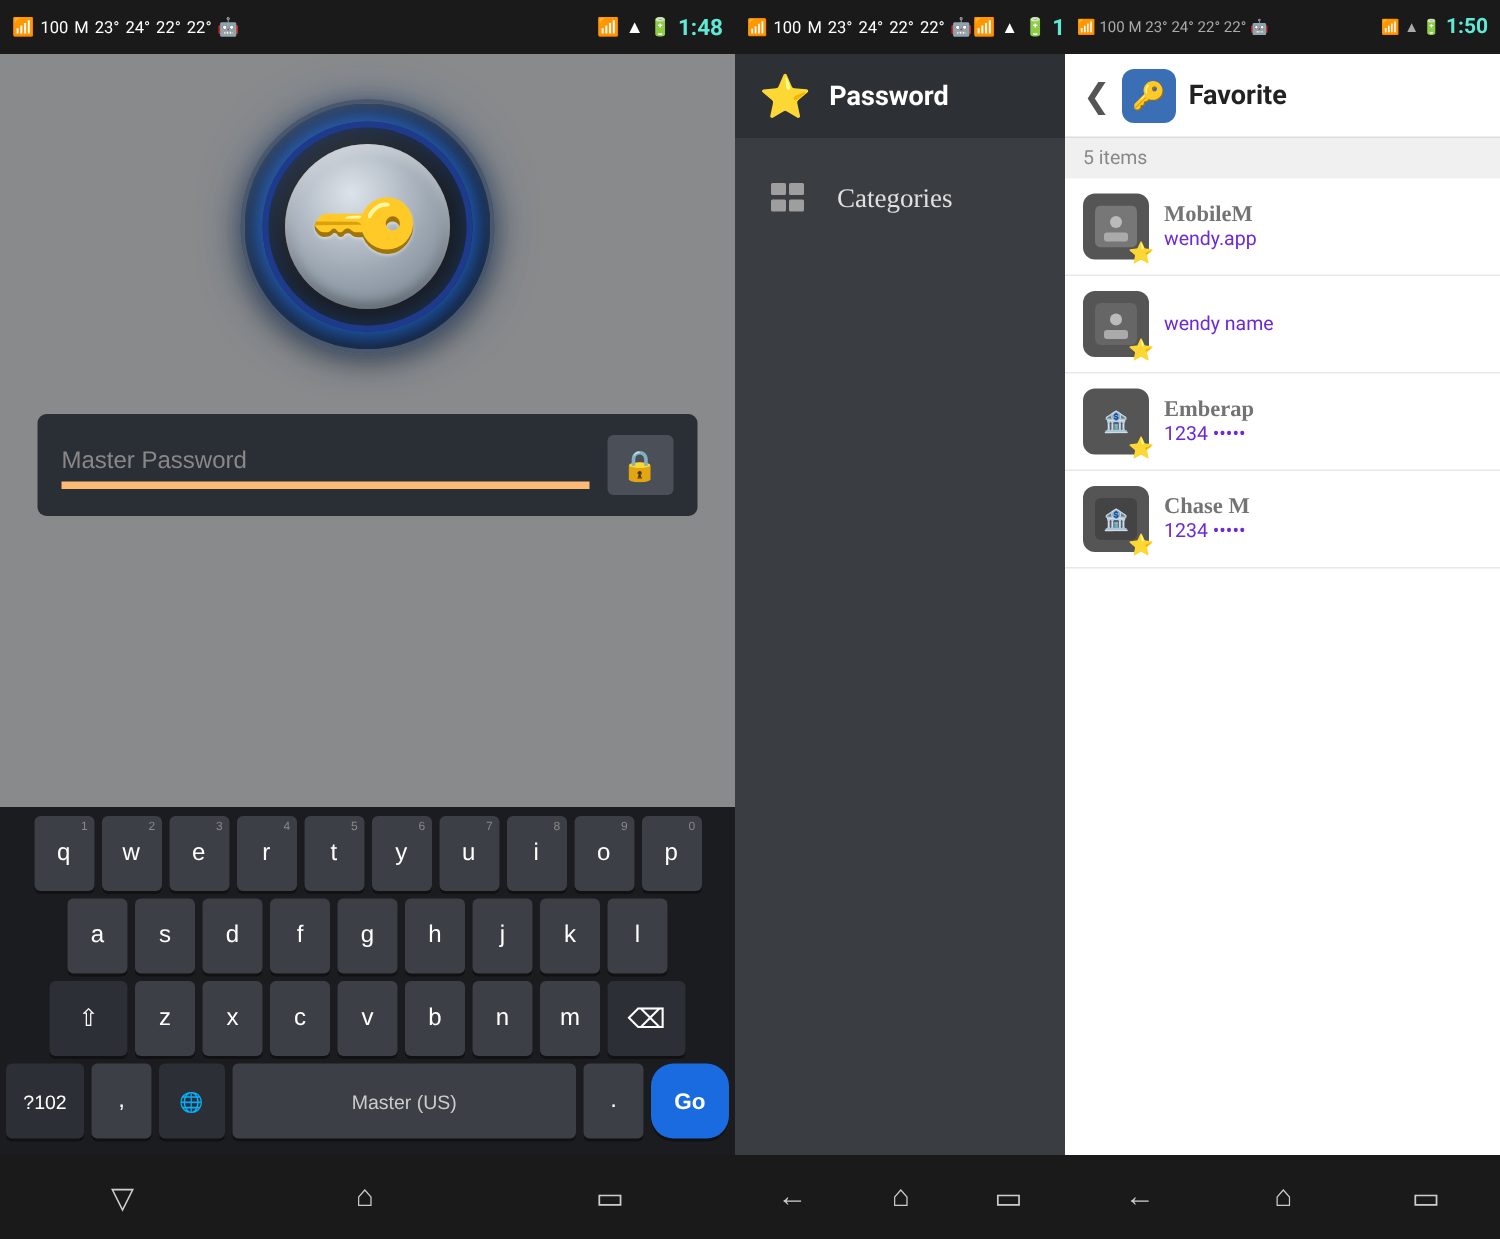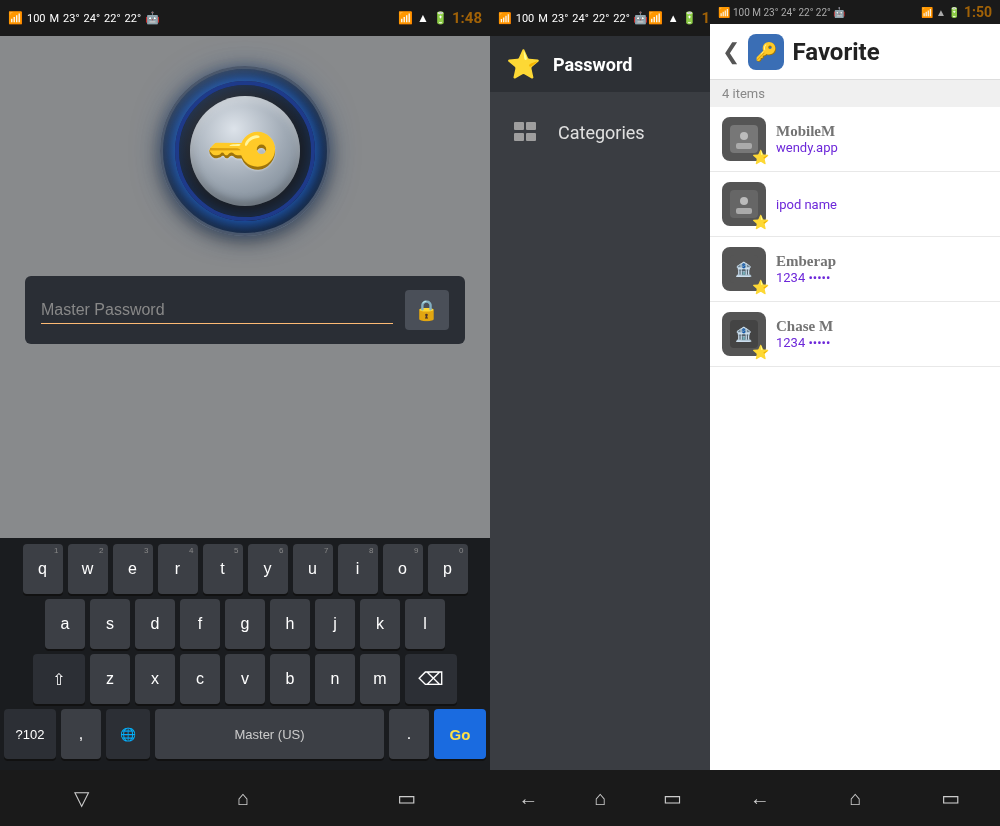--- a/index.html
+++ b/index.html
@@ -50,21 +50,21 @@
     .status-bar-right {
       display: flex;
       align-items: center;
       gap: 4px;
       font-size: 12px;
       color: #fff;
     }
     .status-time {
       font-size: 15px;
       font-weight: bold;
-      color: #a16207;
+      color: #5eead4;
     }
 
     
     .left-content {
       flex: 1;
       display: flex;
       flex-direction: column;
       align-items: center;
       padding-top: 30px;
     }
@@ -118,21 +118,21 @@
       padding: 14px 16px;
       display: flex;
       align-items: center;
       gap: 12px;
       margin-bottom: 8px;
     }
     .password-input-field {
       flex: 1;
       background: transparent;
       border: none;
-      border-bottom: 1px solid #fdba74;
+      border-bottom: 5px solid #fdba74;
       color: #aaa;
       font-size: 16px;
       padding: 4px 0;
       outline: none;
     }
     .password-input-field::placeholder {
       color: #888;
     }
     .lock-btn {
       width: 44px;
@@ -194,23 +194,24 @@
       width: 52px;
       background: #2c2f35;
       font-size: 18px;
     }
     .key.special {
       background: #2c2f35;
       font-size: 13px;
     }
     .key.go-btn {
       background: #1a6be0;
-      color: #fde047;
+      color: #ffffff;
       font-size: 15px;
       font-weight: bold;
+      border-radius: 15px;
     }
     .key.space-key {
       flex: 1;
       font-size: 13px;
       color: #ccc;
       background: #3c3f45;
     }
 
     
     .bottom-nav {
@@ -259,20 +260,21 @@
       margin-right: 12px;
     }
     .menu-header-title {
       color: #fff;
       font-size: 18px;
       font-weight: bold;
     }
     .menu-items {
       flex: 1;
       padding: 8px 0;
+      font-family: Liberation Serif, serif;
     }
     .menu-item {
       display: flex;
       align-items: center;
       padding: 16px 20px;
       cursor: pointer;
       gap: 16px;
     }
     .menu-item-icon {
       width: 32px;
@@ -296,21 +298,21 @@
     }
 
     
     .favorites-panel {
       width: 290px;
       background: #f0f0f0;
       display: flex;
       flex-direction: column;
     }
     .fav-status-bar {
-      height: 24px;
+      height: 36px;
       background: #1a1a1a;
       display: flex;
       align-items: center;
       justify-content: space-between;
       padding: 0 8px;
       flex-shrink: 0;
     }
     .fav-header {
       height: 56px;
       background: #fff;
@@ -334,21 +336,21 @@
       background: #3a6eb5;
       border-radius: 8px;
       display: flex;
       align-items: center;
       justify-content: center;
       font-size: 20px;
       color: #fff;
     }
     .fav-header-title {
       color: #222;
-      font-size: 24px;
+      font-size: 18px;
       font-weight: bold;
     }
     .fav-count {
       color: #888;
       font-size: 13px;
       padding: 6px 12px;
       background: #f0f0f0;
     }
     .fav-list {
       flex: 1;
@@ -569,21 +571,21 @@
     </div>
 
     <div class="fav-header">
       <button class="fav-back-btn">❮</button>
       <div class="fav-header-icon">
         <span style="font-size:18px;">🔑</span>
       </div>
       <span class="fav-header-title">Favorite</span>
     </div>
 
-    <div class="fav-count">4 items</div>
+    <div class="fav-count">5 items</div>
 
     <div class="fav-list">
 
       <div class="fav-item">
         <div class="fav-item-icon">
           <svg width="28" height="28" viewBox="0 0 28 28">
             <rect width="28" height="28" rx="4" fill="#777"></rect>
             <circle cx="14" cy="11" r="4" fill="#bbb"></circle>
             <rect x="6" y="18" width="16" height="6" rx="2" fill="#aaa"></rect>
           </svg>
@@ -598,21 +600,21 @@
       <div class="fav-item">
         <div class="fav-item-icon">
           <svg width="28" height="28" viewBox="0 0 28 28">
             <rect width="28" height="28" rx="4" fill="#666"></rect>
             <circle cx="14" cy="11" r="4" fill="#bbb"></circle>
             <rect x="6" y="18" width="16" height="6" rx="2" fill="#aaa"></rect>
           </svg>
           <span class="star-badge">⭐</span>
         </div>
         <div class="fav-item-info">
-          <div class="fav-item-sub">ipod name</div>
+          <div class="fav-item-sub">wendy name</div>
         </div>
       </div>
 
       <div class="fav-item">
         <div class="fav-item-icon">
           <svg width="28" height="28" viewBox="0 0 28 28">
             <rect width="28" height="28" rx="4" fill="#555"></rect>
             <text x="14" y="19" text-anchor="middle" fill="#ccc" font-size="14">🏦</text>
           </svg>
           <span class="star-badge">⭐</span>

